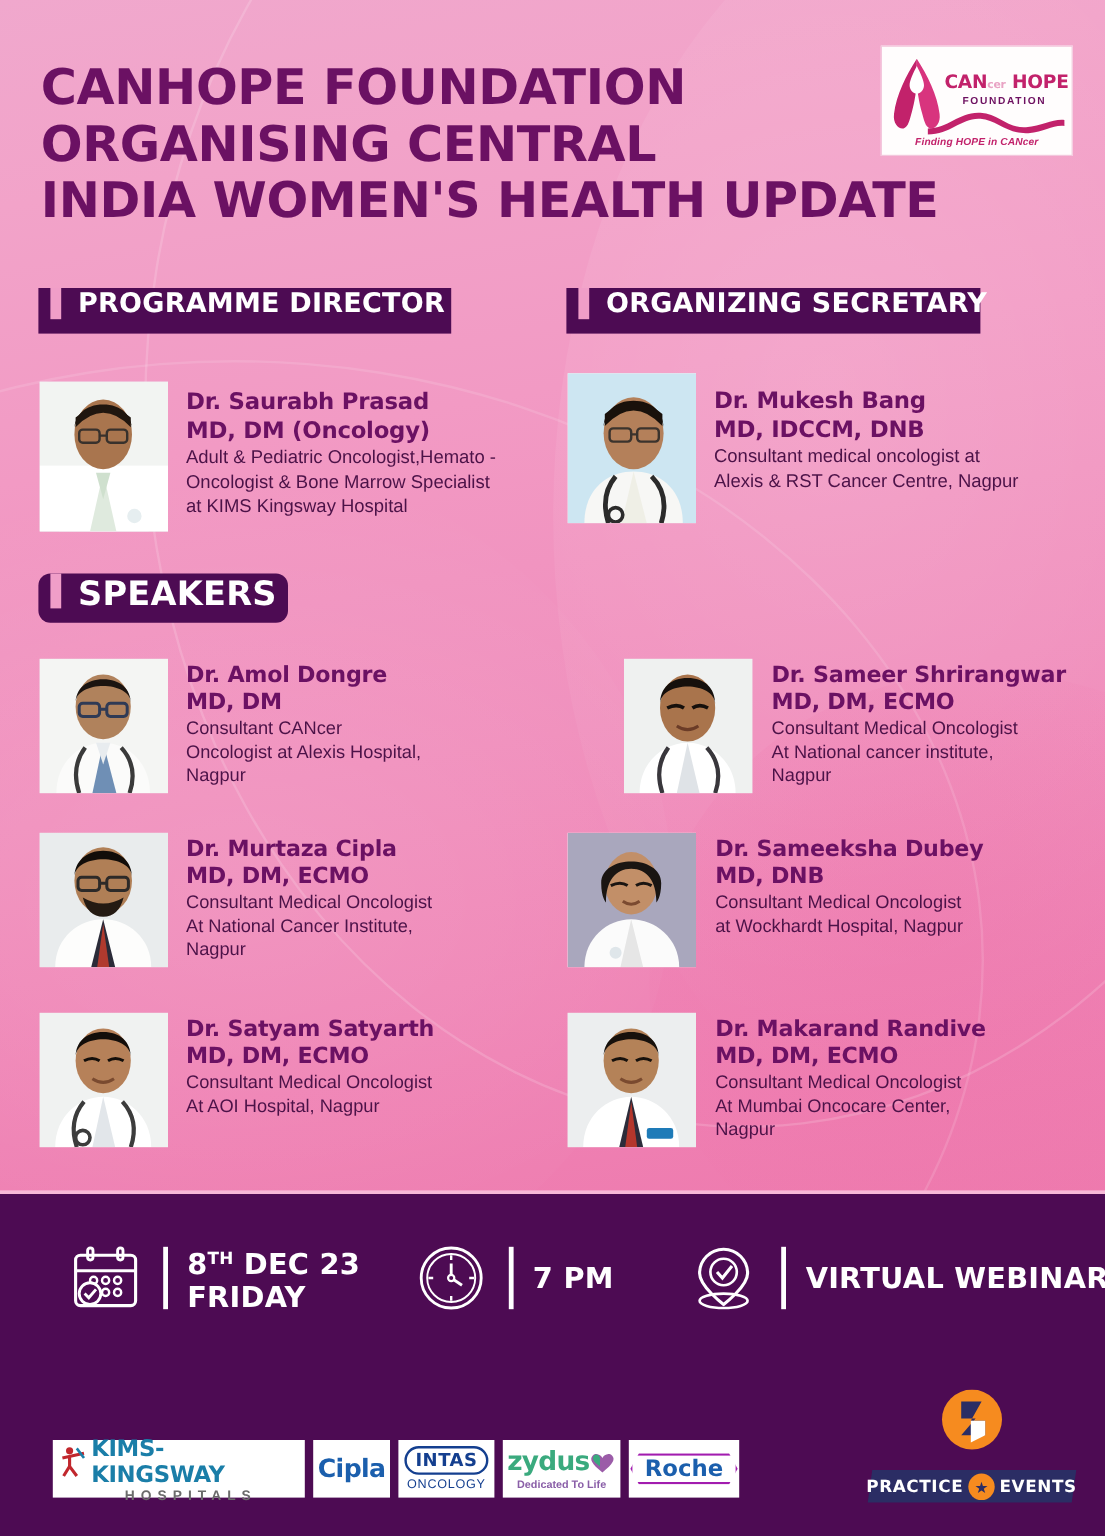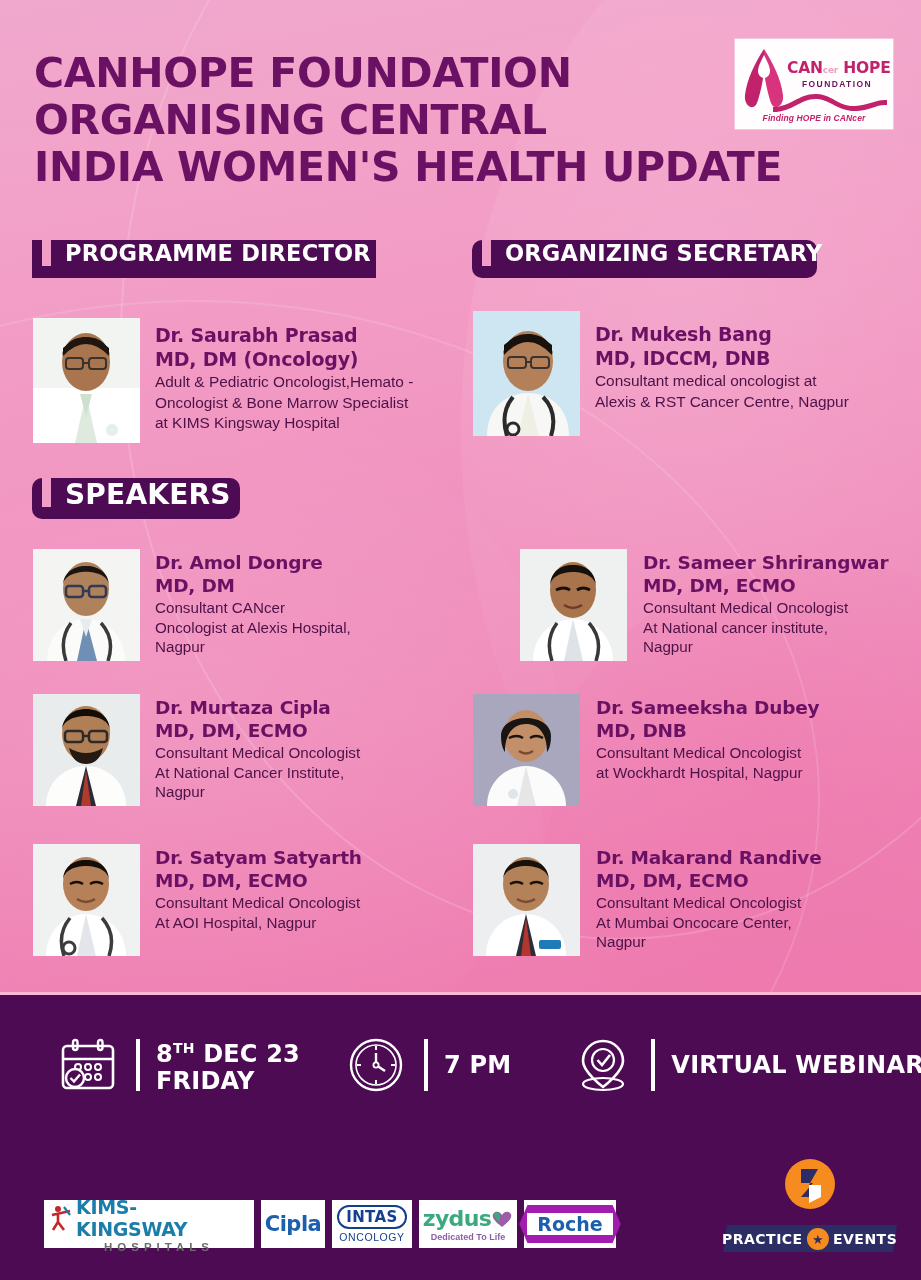--- a/index.html
+++ b/index.html
@@ -84,21 +84,21 @@
   }
   .sec-head .bar {
     width: 9px; height: 26px; background: #f09ec8; flex: 0 0 auto; margin-right: 14px;
   }
   .sec-head .txt {
     color: #ffffff; font-family: "DejaVu Sans", sans-serif;
     font-weight: bold; font-size: 22.5px; letter-spacing: 0.2px;
     text-transform: uppercase; white-space: nowrap;
   }
   #sec-director  { left: 32px;  top: 240px; width: 344px; }
-  #sec-secretary { left: 472px; top: 240px; width: 345px; border-radius: 10px; }
+  #sec-secretary { left: 472px; top: 240px; width: 345px; }
   #sec-speakers  { left: 32px;  top: 478px; width: 208px; height: 41px; border-radius: 10px; }
   #sec-speakers .txt { font-size: 28px; }
   #sec-speakers .bar { height: 29px; }
 
   
   .person { position: absolute; display: flex; }
   .photo {
     flex: 0 0 auto; background: #eef3f6; overflow: hidden; position: relative;
   }
   .photo svg { display: block; width: 100%; height: 100%; }
@@ -206,21 +206,21 @@
   .spon-intas .isub { color: #143f8f; font-size: 10.5px; letter-spacing: 0.6px; margin-top: 2px; }
   .spon-zydus { width: 98px; }
   .spon-zydus .zrow { display: flex; align-items: center; }
   .spon-zydus .ztext {
     color: #3aaa7e; font-weight: bold; font-size: 22px;
     font-family: "DejaVu Sans", sans-serif; letter-spacing: -0.6px;
   }
   .spon-zydus .zsub { color: #8a5fa8; font-size: 9px; font-weight: bold; margin-top: 1px; }
   .spon-roche { width: 92px; }
   .spon-roche .rhex {
-    border: 8px solid #a21caf; color: #1b5fad; font-weight: bold;
+    border: 2px solid #a21caf; color: #1b5fad; font-weight: bold;
     font-size: 19px; font-family: "DejaVu Sans", sans-serif;
     padding: 0 10px;
     clip-path: polygon(8% 0%, 92% 0%, 100% 50%, 92% 100%, 8% 100%, 0% 50%);
   }
 
   
   #pe-logo { position: absolute; right: 26px; bottom: 28px; width: 170px; }
   #pe-mark { position: relative; width: 170px; height: 58px; }
   #pe-band {
     position: relative; margin-top: 4px;

